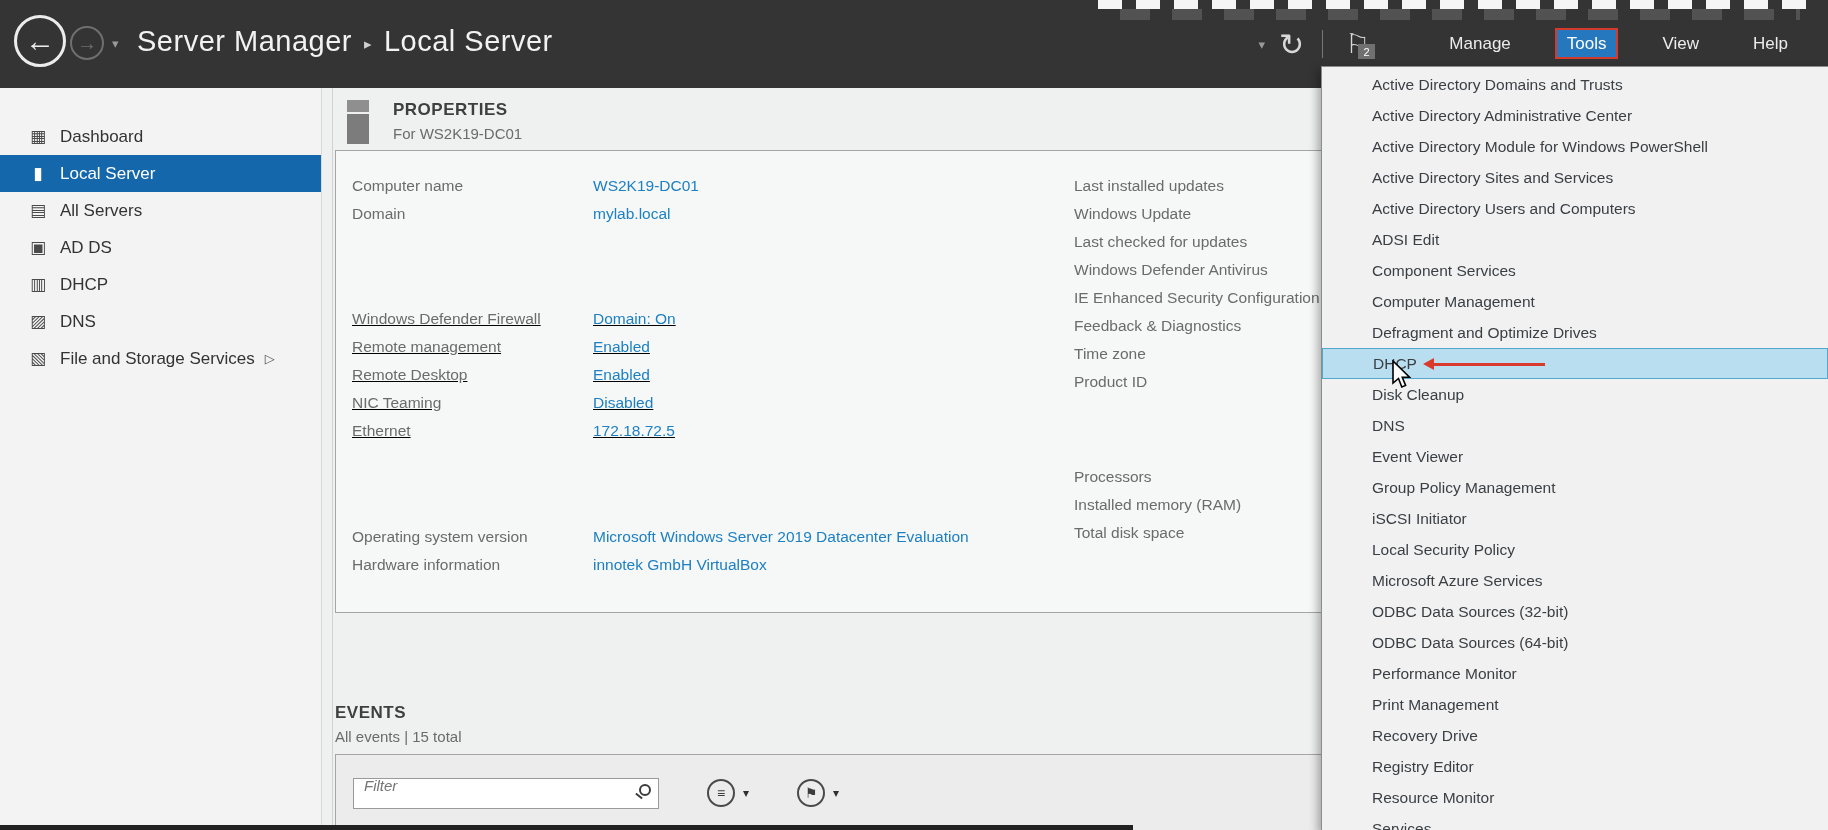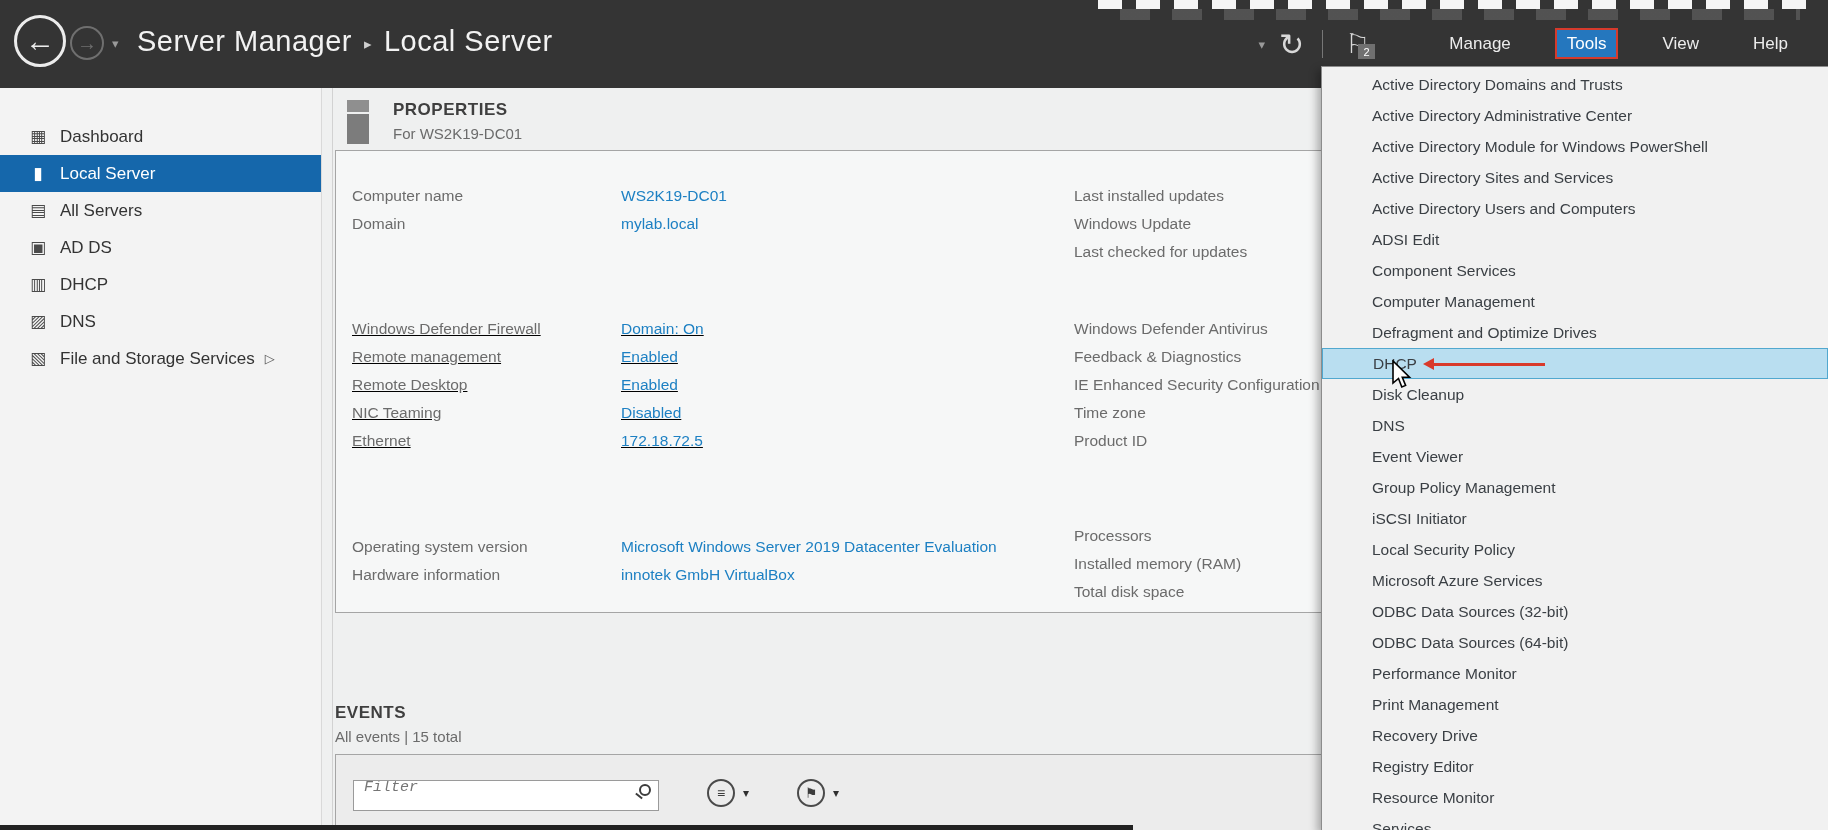--- a/index.html
+++ b/index.html
@@ -49,36 +49,36 @@
   .tile-ico{width:24px;margin-right:22px;}
   .tile-ico .t1{width:22px;height:12px;background:#8f8f8f;margin-bottom:2px;}
   .tile-ico .t2{width:22px;height:30px;background:#7c7c7c;}
   .sec-title{font-size:17px;font-weight:bold;color:#3f3f3f;letter-spacing:.5px;}
   .sec-sub{font-size:15px;color:#6b6b6b;margin-top:5px;}
   .props-box{position:absolute;left:335px;top:150px;width:1410px;height:463px;
     border:1px solid #a5a5a5;background:#f6f7f7;}
   .prop-col{position:absolute;top:26px;}
   .prop-col.left{left:16px;}
   .prop-col.right{left:738px;}
-  .prop-row{height:28px;display:flex;align-items:flex-end;font-size:15.5px;white-space:nowrap;gap:28px;}
+  .prop-row{height:28px;display:flex;align-items:flex-start;font-size:15.5px;white-space:nowrap;}
   .prop-row .lbl{width:241px;color:#6b6b6b;flex:0 0 auto;}
   .prop-row .val{color:#1d80c3;}
   .prop-col.left .pgroup:nth-child(2){margin-top:77px;text-decoration:underline;}
   .prop-col.left .pgroup:nth-child(3){margin-top:78px;}
-  .prop-col.right .pgroup:nth-child(2){margin-top:49px;}
+  .prop-col.right .pgroup:nth-child(2){}
   .prop-col.right .pgroup:nth-child(3){margin-top:67px;}
 
   
   .events-header{position:absolute;left:335px;top:703px;}
   .events-box{position:absolute;left:335px;top:754px;width:1410px;height:100px;
     border:1px solid #a5a5a5;background:#ececec;}
   .filter-row{position:absolute;left:17px;top:22px;display:flex;align-items:center;}
   .filter-wrap{position:relative;width:306px;height:31px;}
   .filter-input{width:100%;height:100%;border:1px solid #9a9a9a;background:#fff;
-    font-family:Liberation Mono, monospace;font-style:italic;font-size:15px;color:#444;padding:0 34px 16px 10px;}
+    font-family:Liberation Sans, sans-serif;font-style:italic;font-size:15px;color:#444;padding:0 34px 16px 10px;}
   .mag{position:absolute;right:8px;top:7px;width:12px;height:12px;border:2px solid #3c3c3c;border-radius:50%;}
   .mag::after{content:"";position:absolute;left:-6px;top:9px;width:8px;height:2px;background:#3c3c3c;
     transform:rotate(38deg);}
   .circle-btn{width:28px;height:28px;border:2px solid #4a4a4a;border-radius:50%;color:#3c3c3c;
     display:flex;align-items:center;justify-content:center;font-size:14px;}
   .dd-caret{font-size:12px;color:#2f2f2f;margin:0 0 0 8px;}
   .gap-l{margin-left:48px;}
 
   
   .tools-menu{position:absolute;left:1321px;top:66px;right:0;bottom:0;background:#f1f1f1;
@@ -226,24 +226,24 @@
         </div>
         <div class="prop-row">
           <span class="lbl">Last checked for updates</span>
         </div>
       </div>
       <div class="pgroup">
         <div class="prop-row">
           <span class="lbl">Windows Defender Antivirus</span>
         </div>
         <div class="prop-row">
+          <span class="lbl">IE Enhanced Security Configuration</span>
+        </div>
+        <div class="prop-row">
           <span class="lbl">Feedback &amp; Diagnostics</span>
-        </div>
-        <div class="prop-row">
-          <span class="lbl">IE Enhanced Security Configuration</span>
         </div>
         <div class="prop-row">
           <span class="lbl">Time zone</span>
         </div>
         <div class="prop-row">
           <span class="lbl">Product ID</span>
         </div>
       </div>
       <div class="pgroup">
         <div class="prop-row">

